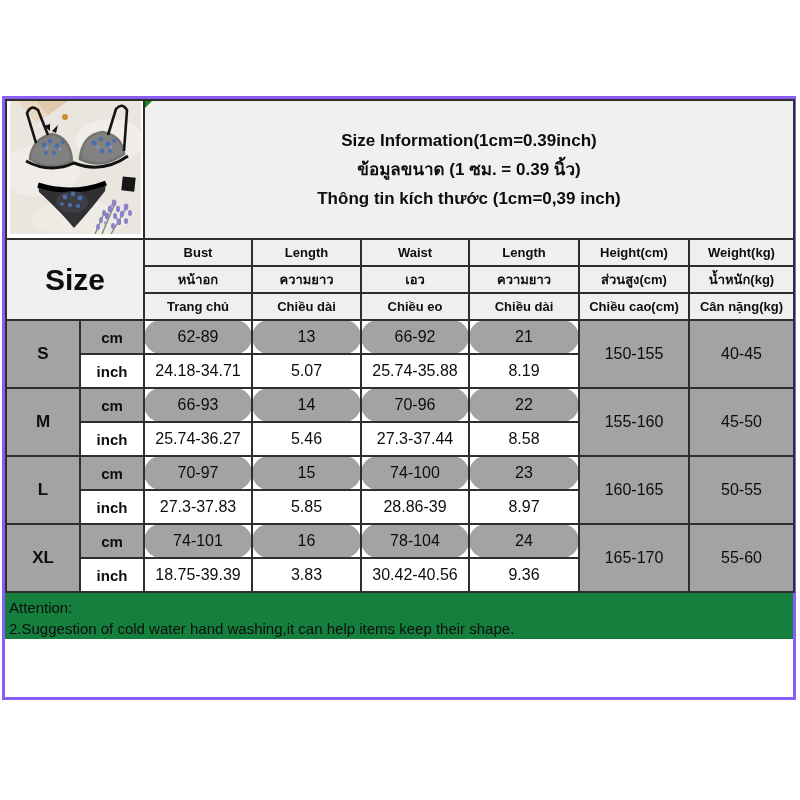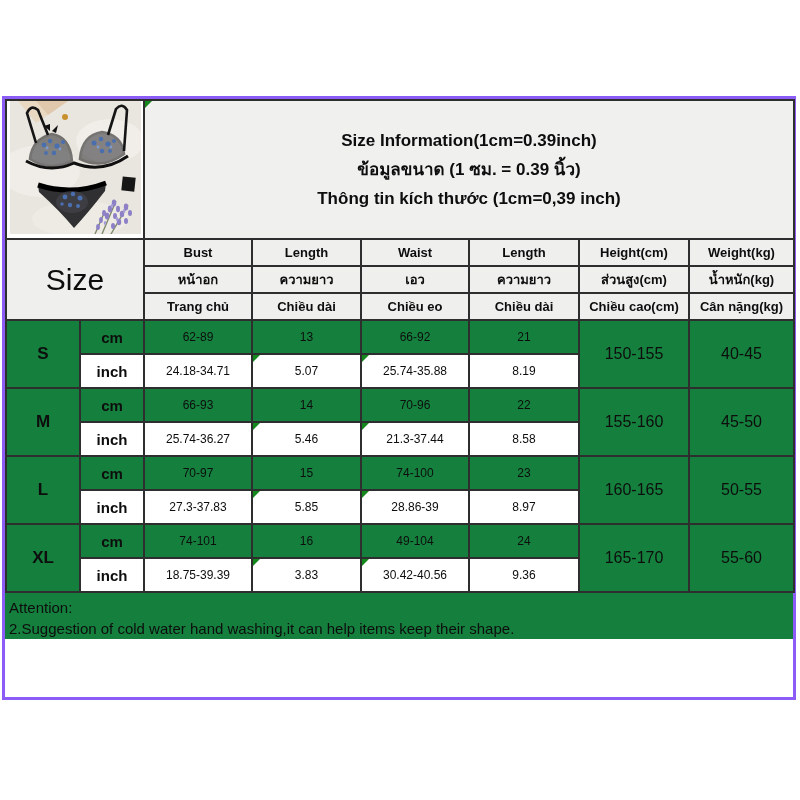--- a/index.html
+++ b/index.html
@@ -15,26 +15,26 @@
   table.size-table{
     border-collapse:collapse;table-layout:fixed;width:788px;
   }
   table.size-table td{
     border:2px solid #2e2e2e;text-align:center;vertical-align:middle;
     padding:0;overflow:hidden;position:relative;
   }
   td.photo-cell{background:#ffffff;padding:3px;}
   td.title-cell{background:#f0f0ef;}
   .title-line{font-weight:bold;font-size:17px;line-height:29px;text-align:center;}
-  td.size-corner{background:#efefee;font-weight:normal;font-size:30px;}
+  td.size-corner{background:#efefee;font-weight:bold;font-size:30px;}
   td.hdr{background:#efefee;font-weight:bold;font-size:13px;height:25px;}
   td.letter{background:#e6e6e5;font-weight:bold;font-size:17px;}
   td.unit{font-weight:bold;font-size:15px;}
-  td.val{font-size:12px;}
-  tr.row-cm td{background:#15803d;height:32px;}
+  td.val{font-size:16px;border-radius:17px;}
+  tr.row-cm td{background:#a3a3a3;height:32px;}
   tr.row-inch td{background:#ffffff;height:32px;border-top-width:1px;}
   td.merged{background:#f3f3f2;font-size:16px;}
   .flag{
     position:absolute;top:0;left:0;width:0;height:0;
     border-top:7px solid #14881c;border-right:7px solid transparent;
   }
   .attention{
     padding:4px 6px 0 4px;font-size:15px;line-height:21px;text-align:left;
     background:#15803d;
   }
@@ -201,21 +201,21 @@
       <td class="val">14</td>
       <td class="val">70-96</td>
       <td class="val">22</td>
       <td class="merged" rowspan="2">155-160</td>
       <td class="merged" rowspan="2">45-50</td>
     </tr>
     <tr class="row-inch">
       <td class="unit">inch</td>
       <td class="val">25.74-36.27</td>
       <td class="val"><span class="flag"></span><span>5.46</span></td>
-      <td class="val"><span class="flag"></span><span>21.3-37.44</span></td>
+      <td class="val"><span class="flag"></span><span>27.3-37.44</span></td>
       <td class="val">8.58</td>
     </tr>
 
     <tr class="row-cm">
       <td class="letter" rowspan="2">L</td>
       <td class="unit">cm</td>
       <td class="val">70-97</td>
       <td class="val">15</td>
       <td class="val">74-100</td>
       <td class="val">23</td>
@@ -228,21 +228,21 @@
       <td class="val"><span class="flag"></span><span>5.85</span></td>
       <td class="val"><span class="flag"></span><span>28.86-39</span></td>
       <td class="val">8.97</td>
     </tr>
 
     <tr class="row-cm">
       <td class="letter" rowspan="2">XL</td>
       <td class="unit">cm</td>
       <td class="val">74-101</td>
       <td class="val">16</td>
-      <td class="val">49-104</td>
+      <td class="val">78-104</td>
       <td class="val">24</td>
       <td class="merged" rowspan="2">165-170</td>
       <td class="merged" rowspan="2">55-60</td>
     </tr>
     <tr class="row-inch">
       <td class="unit">inch</td>
       <td class="val">18.75-39.39</td>
       <td class="val"><span class="flag"></span><span>3.83</span></td>
       <td class="val"><span class="flag"></span><span>30.42-40.56</span></td>
       <td class="val">9.36</td>

